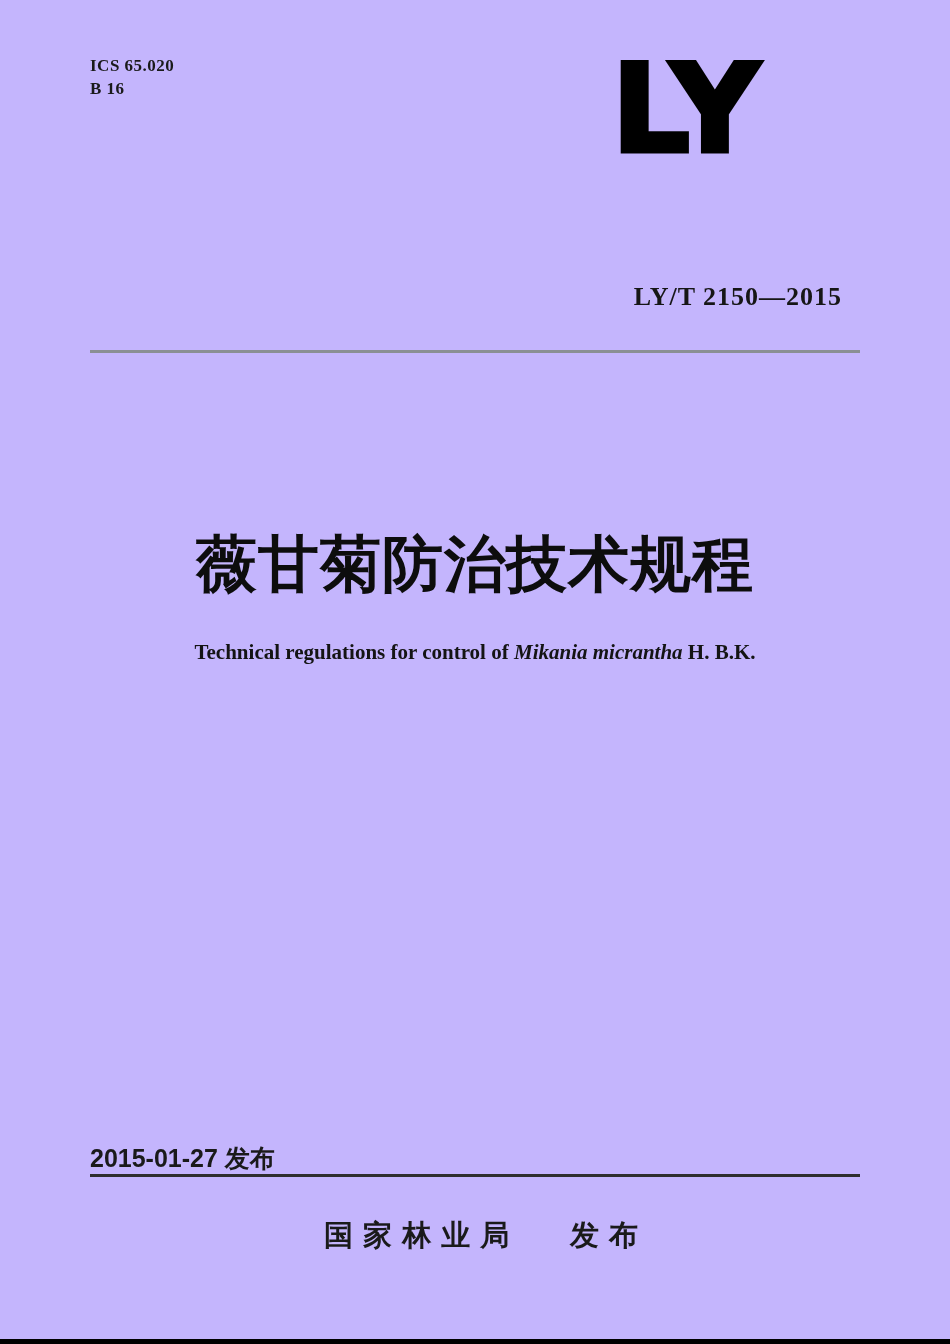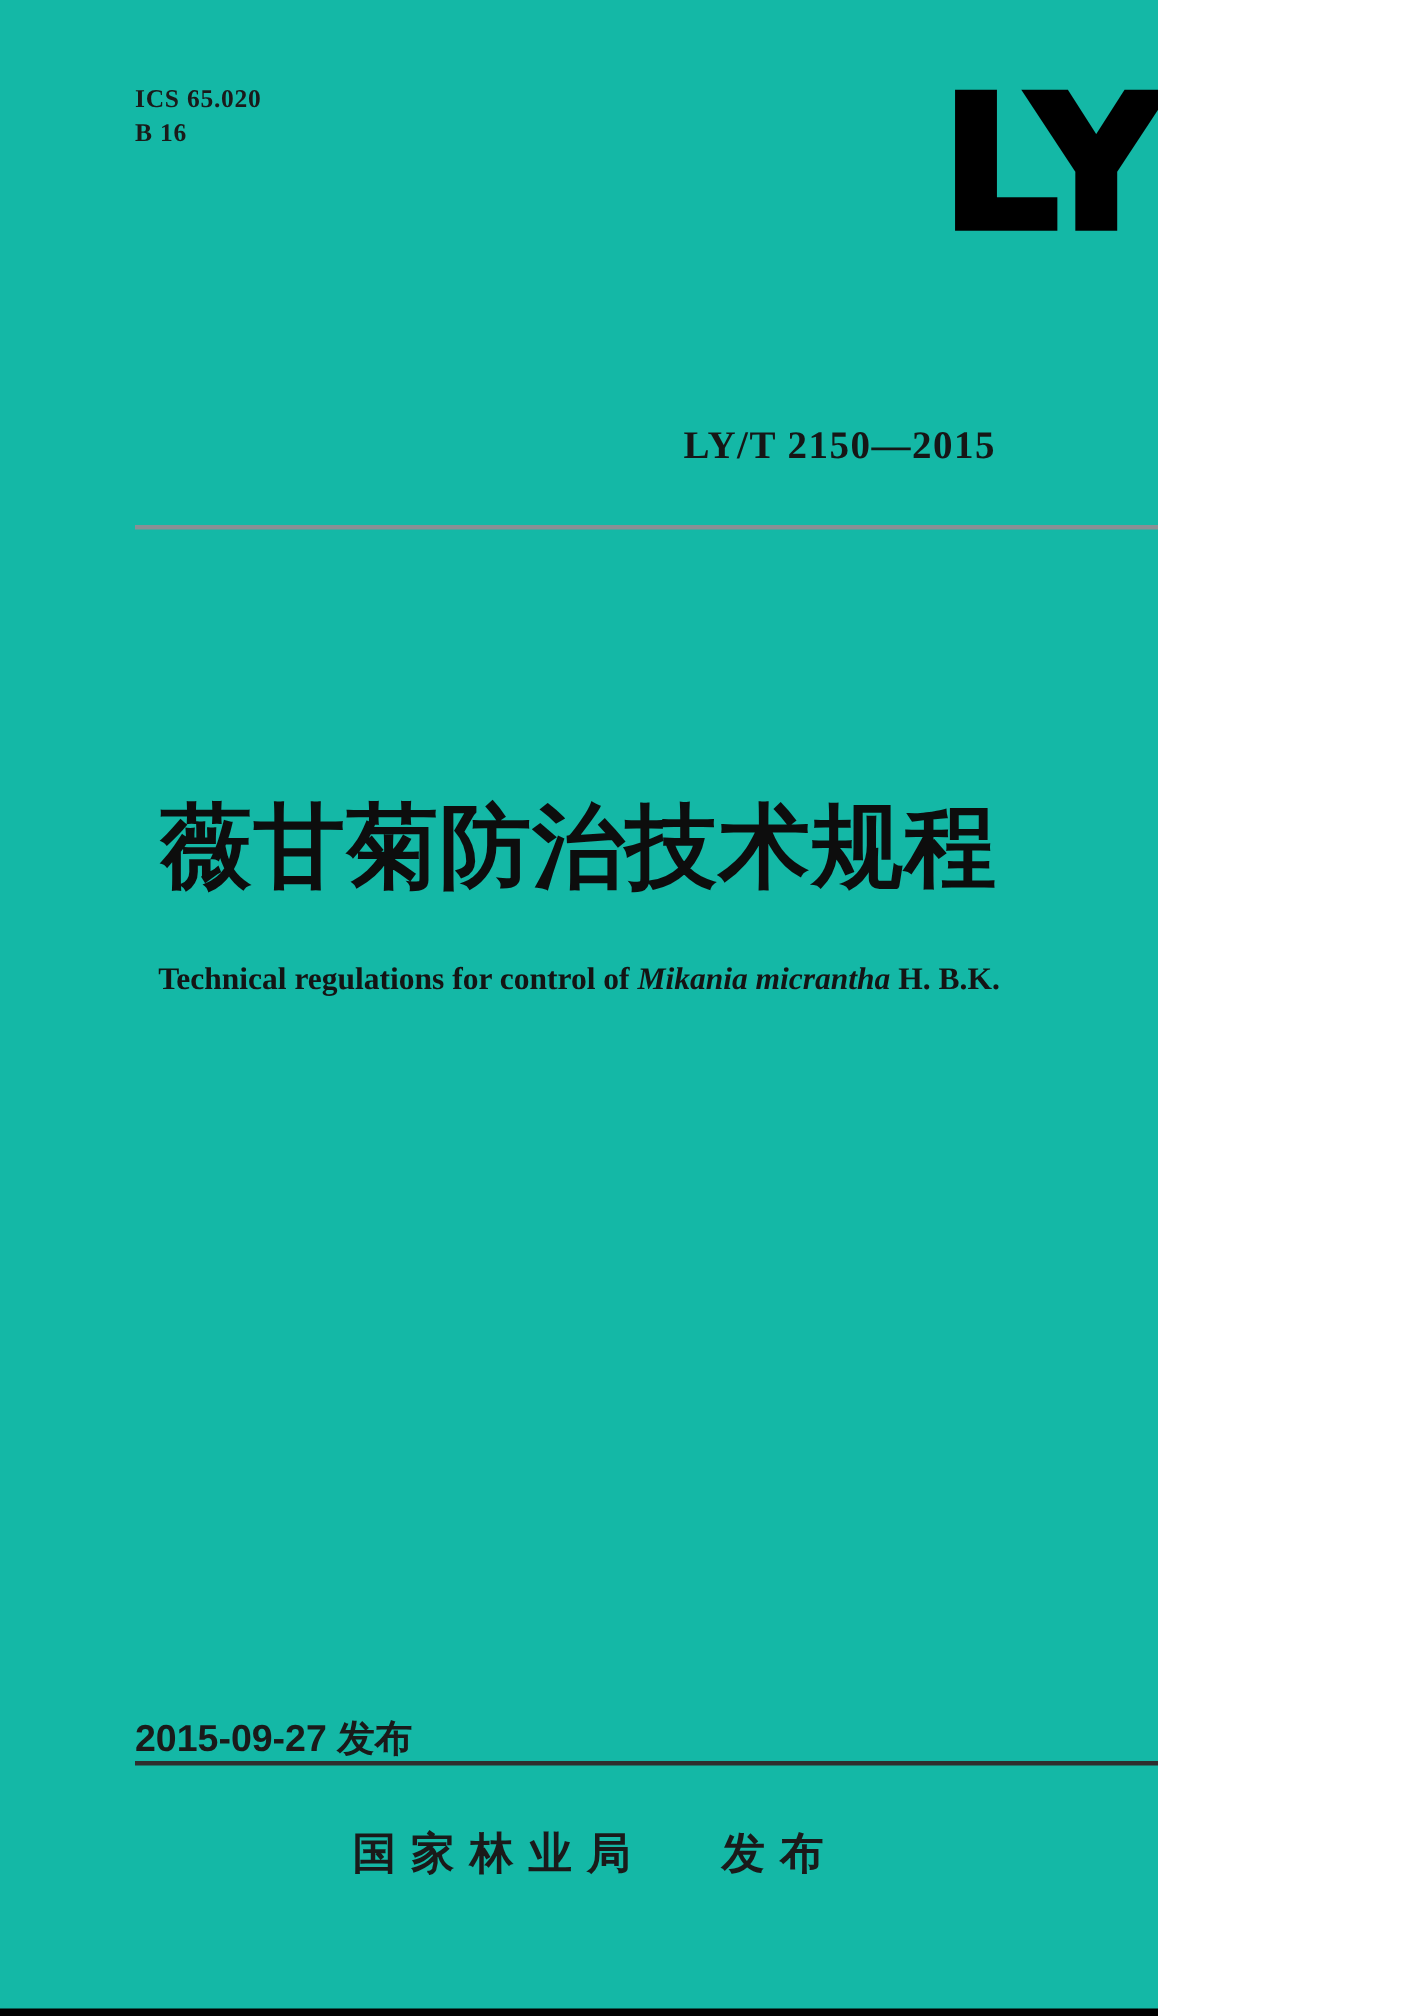--- a/index.html
+++ b/index.html
@@ -2,23 +2,23 @@
 <html><head>
 <meta charset="utf-8">
 <style>
   html, body {
     margin: 0;
     padding: 0;
     background: #ffffff;
   }
   .page {
     position: relative;
-    width: 772px;
+    width: 950px;
     height: 1344px;
-    background: #14b8a6;
+    background: #c4b5fd;
     overflow: hidden;
     color: #111111;
   }
 
   
   .ics-block {
     position: absolute;
     left: 90px;
     top: 54px;
     font-family: "Liberation Serif", serif;
@@ -33,21 +33,20 @@
   .ly-logo {
     position: absolute;
     left: 612px;
     top: 48px;
     font-family: "DejaVu Sans", sans-serif;
     font-weight: bold;
     font-size: 122px;
     line-height: 1;
     letter-spacing: 0px;
     color: #000000;
-    margin-left: 16px;
     -webkit-text-stroke: 5px #000000;
   }
 
   
   .category-title {
     position: absolute;
     left: 0;
     right: 0;
     top: 186px;
     text-align: center;
@@ -164,21 +163,21 @@
 
   <div class="standard-number">LY/T 2150—2015</div>
 
   <div class="rule rule-top"></div>
 
   <div class="doc-title">薇甘菊防治技术规程</div>
 
   <div class="doc-subtitle"><span>Technical regulations for control of </span><span class="species">Mikania micrantha</span><span> H. B.K.</span></div>
 
   <div class="dates-row">
-    <span>2015-09-27 发布</span>
+    <span>2015-01-27 发布</span>
   </div>
 
   <div class="rule rule-bottom"></div>
 
   <div class="publisher">国 家 林 业 局      发 布</div>
 
   <div class="bottom-edge"></div>
 
 </div>
 

